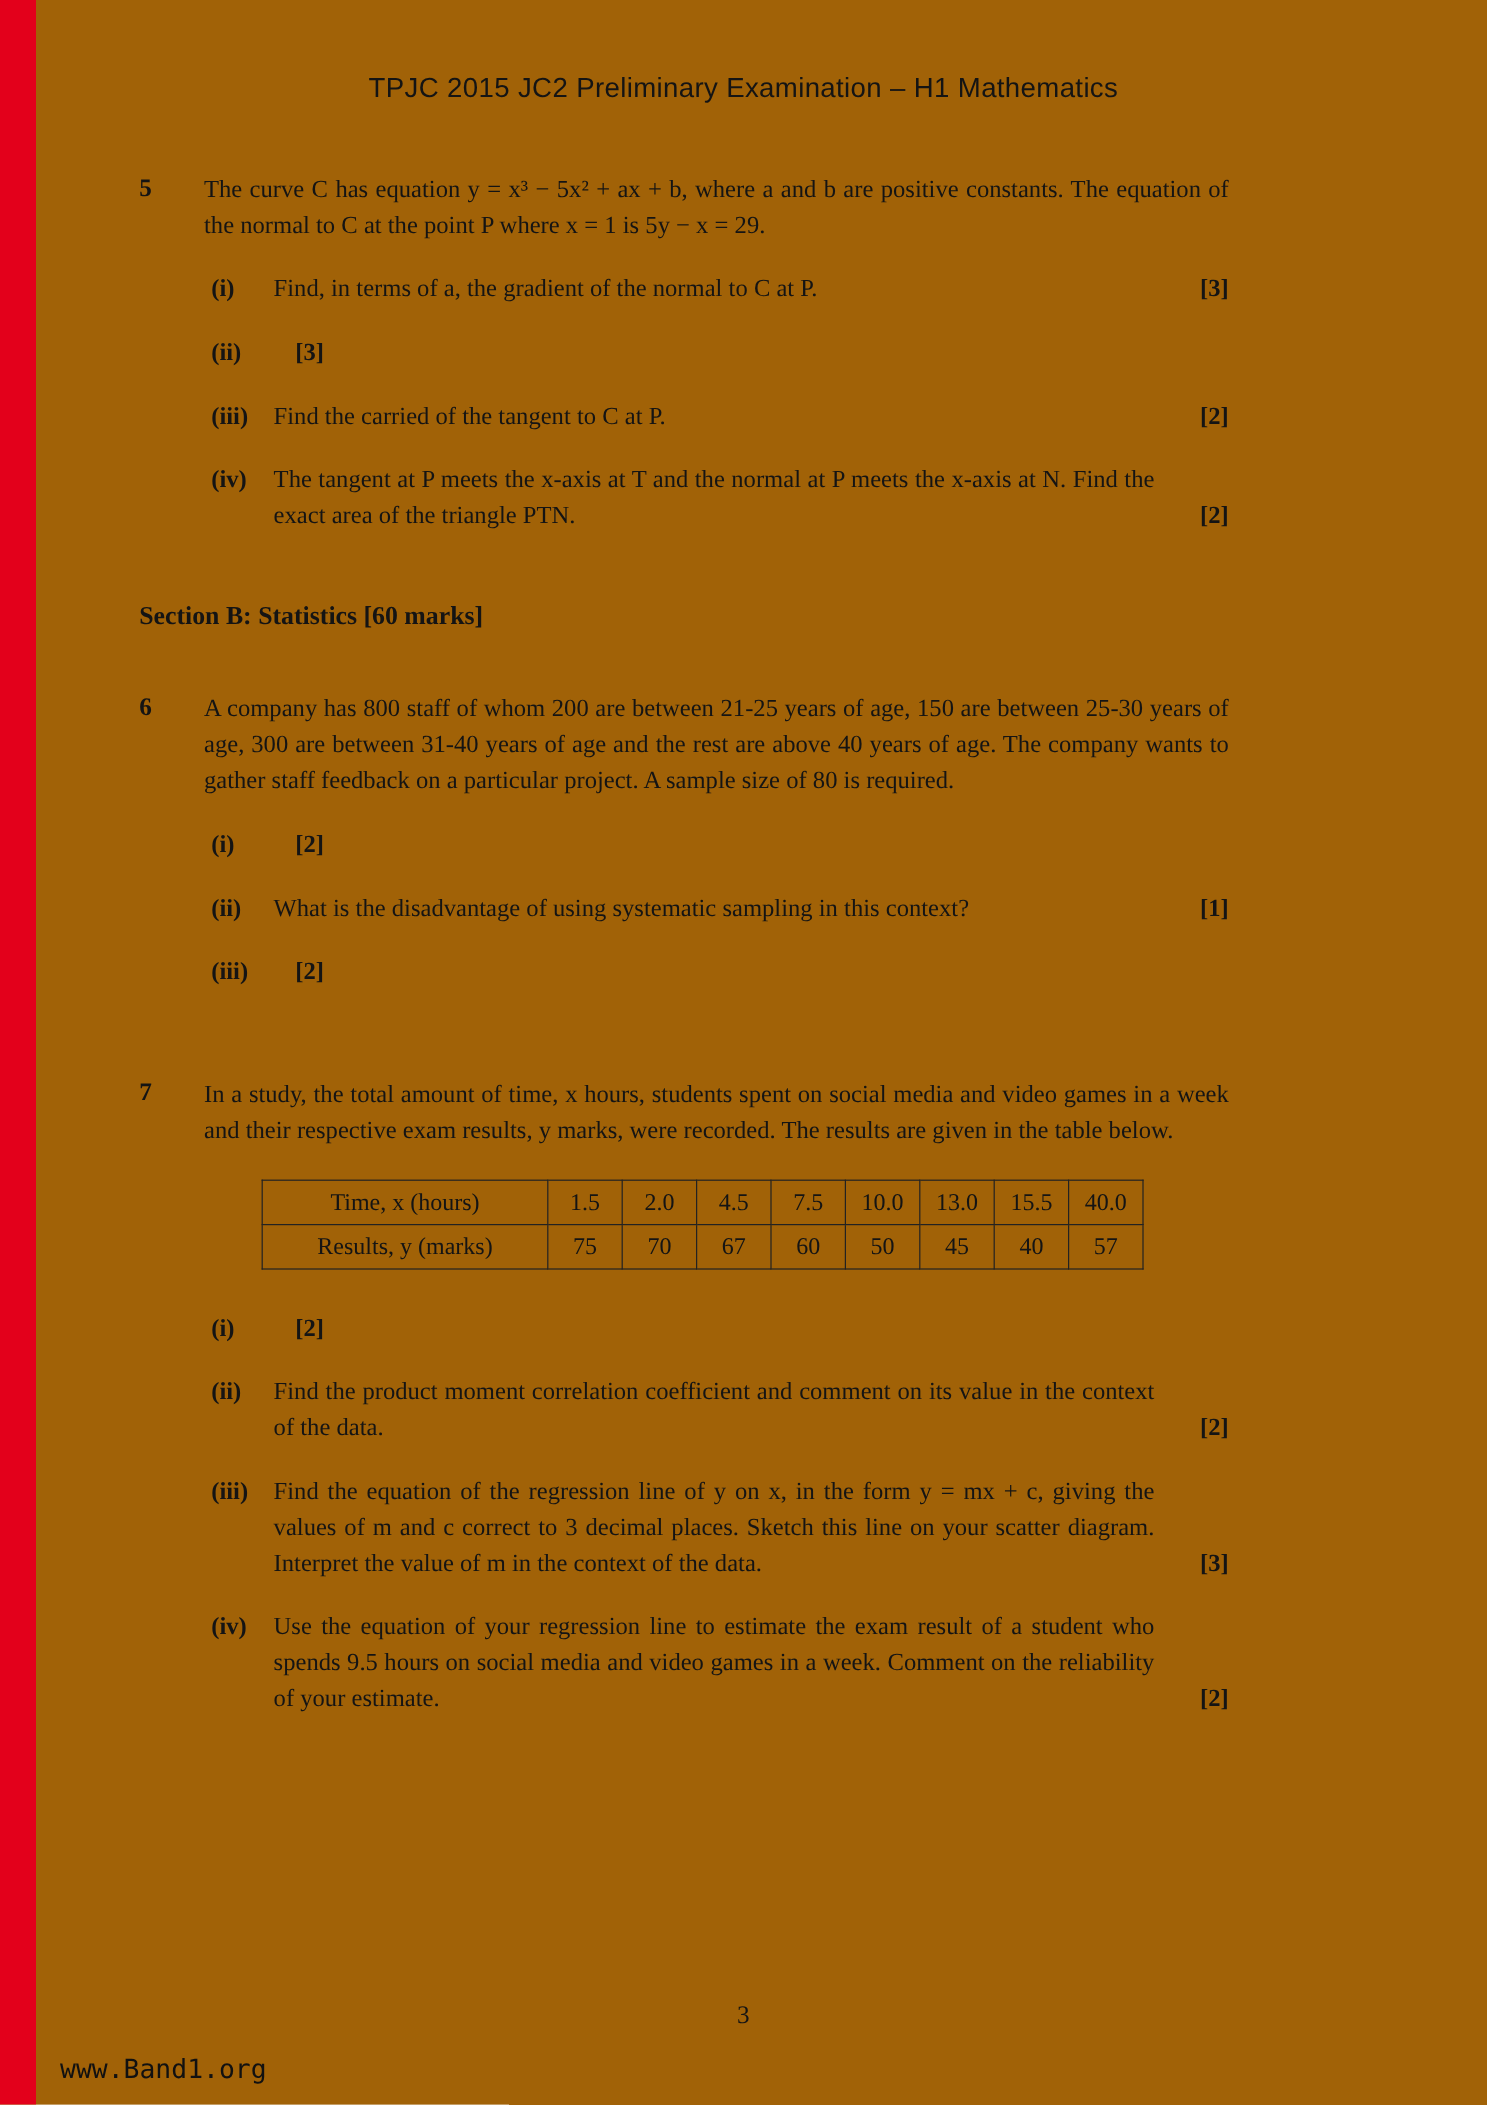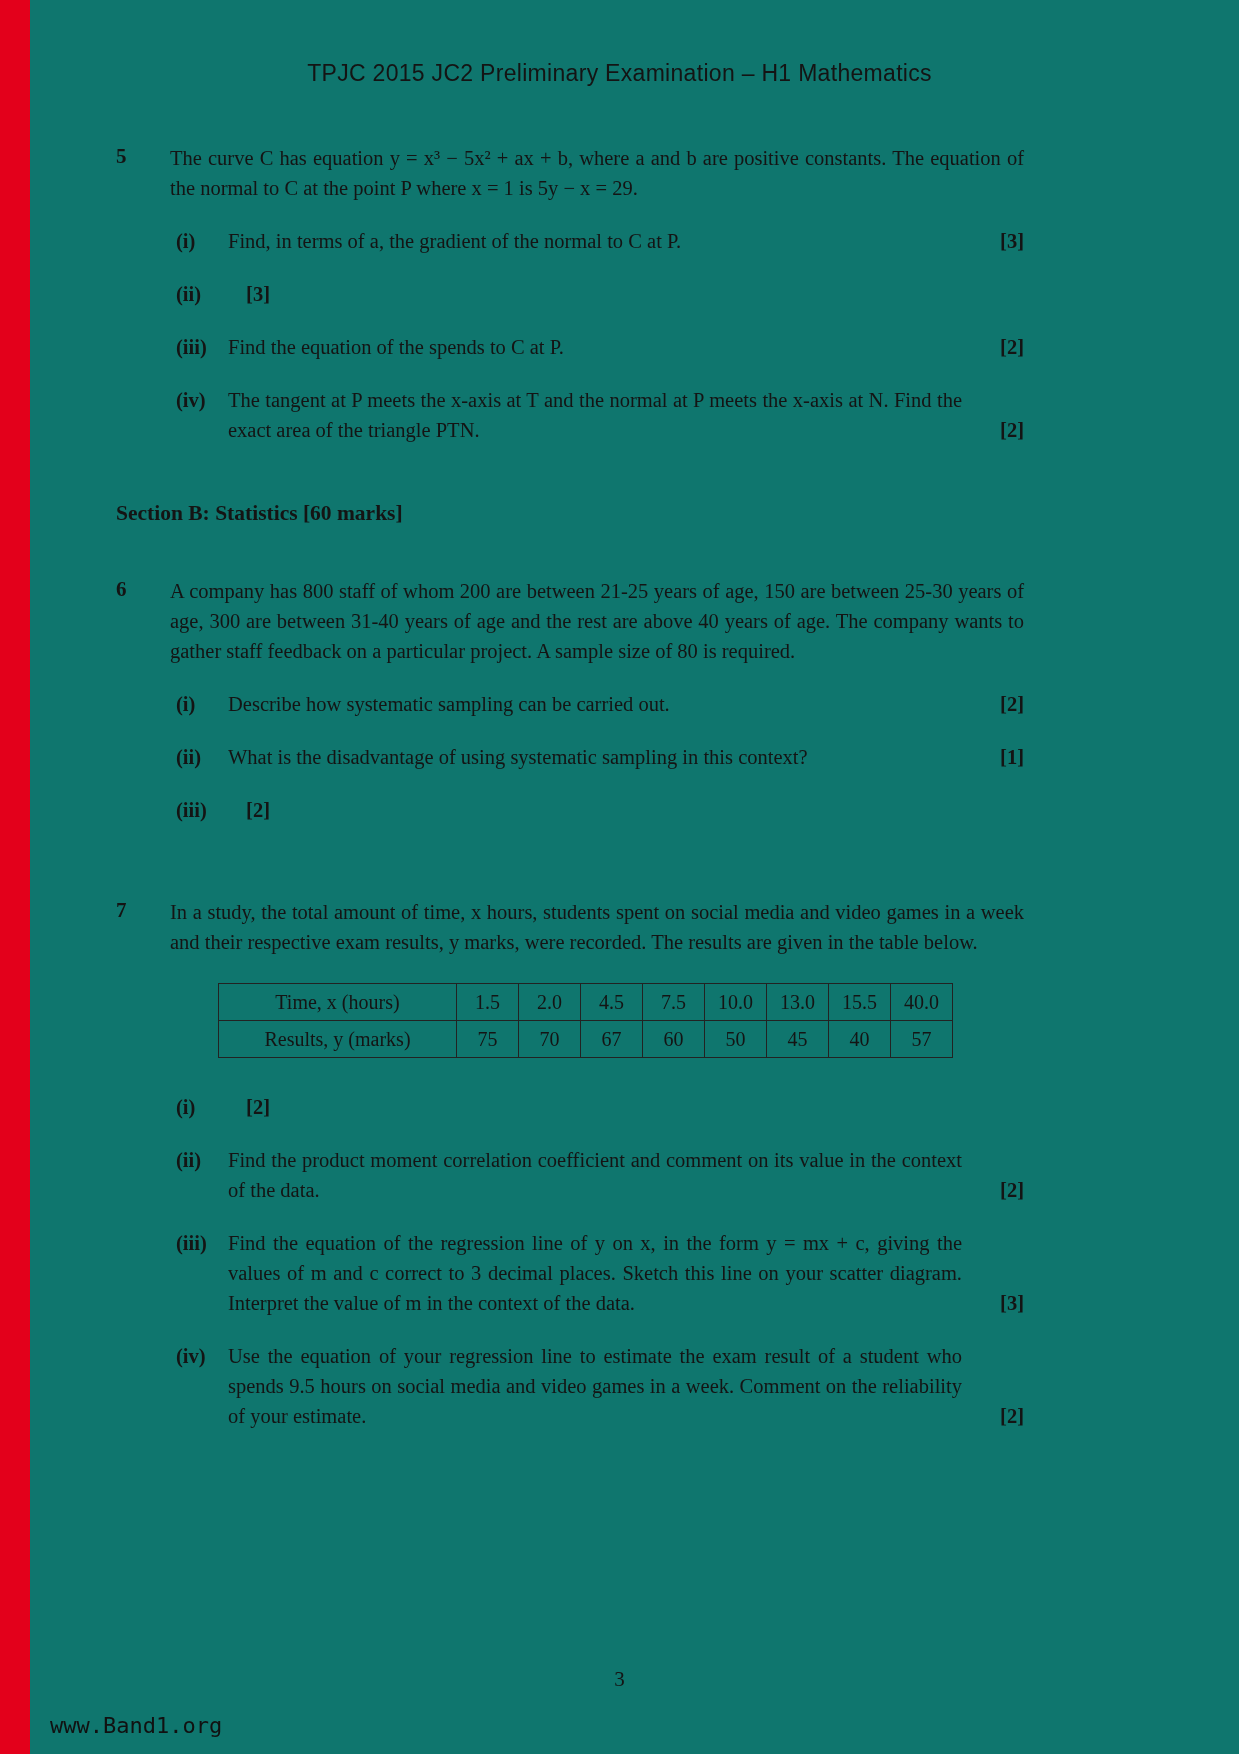--- a/index.html
+++ b/index.html
@@ -1,20 +1,20 @@
 <!DOCTYPE html>
 <html><head>
 <meta charset="utf-8">
 <style>
   * { margin:0; padding:0; box-sizing:border-box; }
   html,body { background:#ffffff; }
   .page {
     position:relative;
     width:1239px; height:1754px;
-    background:#0f766e;
+    background:#a16207;
     overflow:hidden;
     font-family:"Liberation Serif", serif;
     color:#141414;
   }
   .red-bar {
     position:absolute; left:0; top:0;
     width:30px; height:1754px;
     background:#e3001b;
   }
   .title {
@@ -107,40 +107,39 @@
           <span class="part-label">(i)</span>
           <span class="part-text">Find, in terms of a, the gradient of the normal to C at P.</span>
           <span class="part-marks">[3]</span>
         </div>
         <div class="part">
           <span class="part-label">(ii)</span>
           <span class="part-marks">[3]</span>
         </div>
         <div class="part">
           <span class="part-label">(iii)</span>
-          <span class="part-text">Find the equation of the spends to C at P.</span>
+          <span class="part-text">Find the carried of the tangent to C at P.</span>
           <span class="part-marks">[2]</span>
         </div>
         <div class="part">
           <span class="part-label">(iv)</span>
           <span class="part-text">The tangent at P meets the x-axis at T and the normal at P meets the x-axis at N. Find the exact area of the triangle PTN.</span>
           <span class="part-marks">[2]</span>
         </div>
       </div>
     </div>
 
     <div class="section-heading">Section B: Statistics [60 marks]</div>
 
     <div class="question">
       <div class="qnum">6</div>
       <div class="qbody">
         <p class="stem">A company has 800 staff of whom 200 are between 21-25 years of age, 150 are between 25-30 years of age, 300 are between 31-40 years of age and the rest are above 40 years of age.  The company wants to gather staff feedback on a particular project. A sample size of 80 is required.</p>
         <div class="part">
           <span class="part-label">(i)</span>
-          <span class="part-text">Describe how systematic sampling can be carried out.</span>
           <span class="part-marks">[2]</span>
         </div>
         <div class="part">
           <span class="part-label">(ii)</span>
           <span class="part-text">What is the disadvantage of using systematic sampling in this context?</span>
           <span class="part-marks">[1]</span>
         </div>
         <div class="part">
           <span class="part-label">(iii)</span>
           <span class="part-marks">[2]</span>

